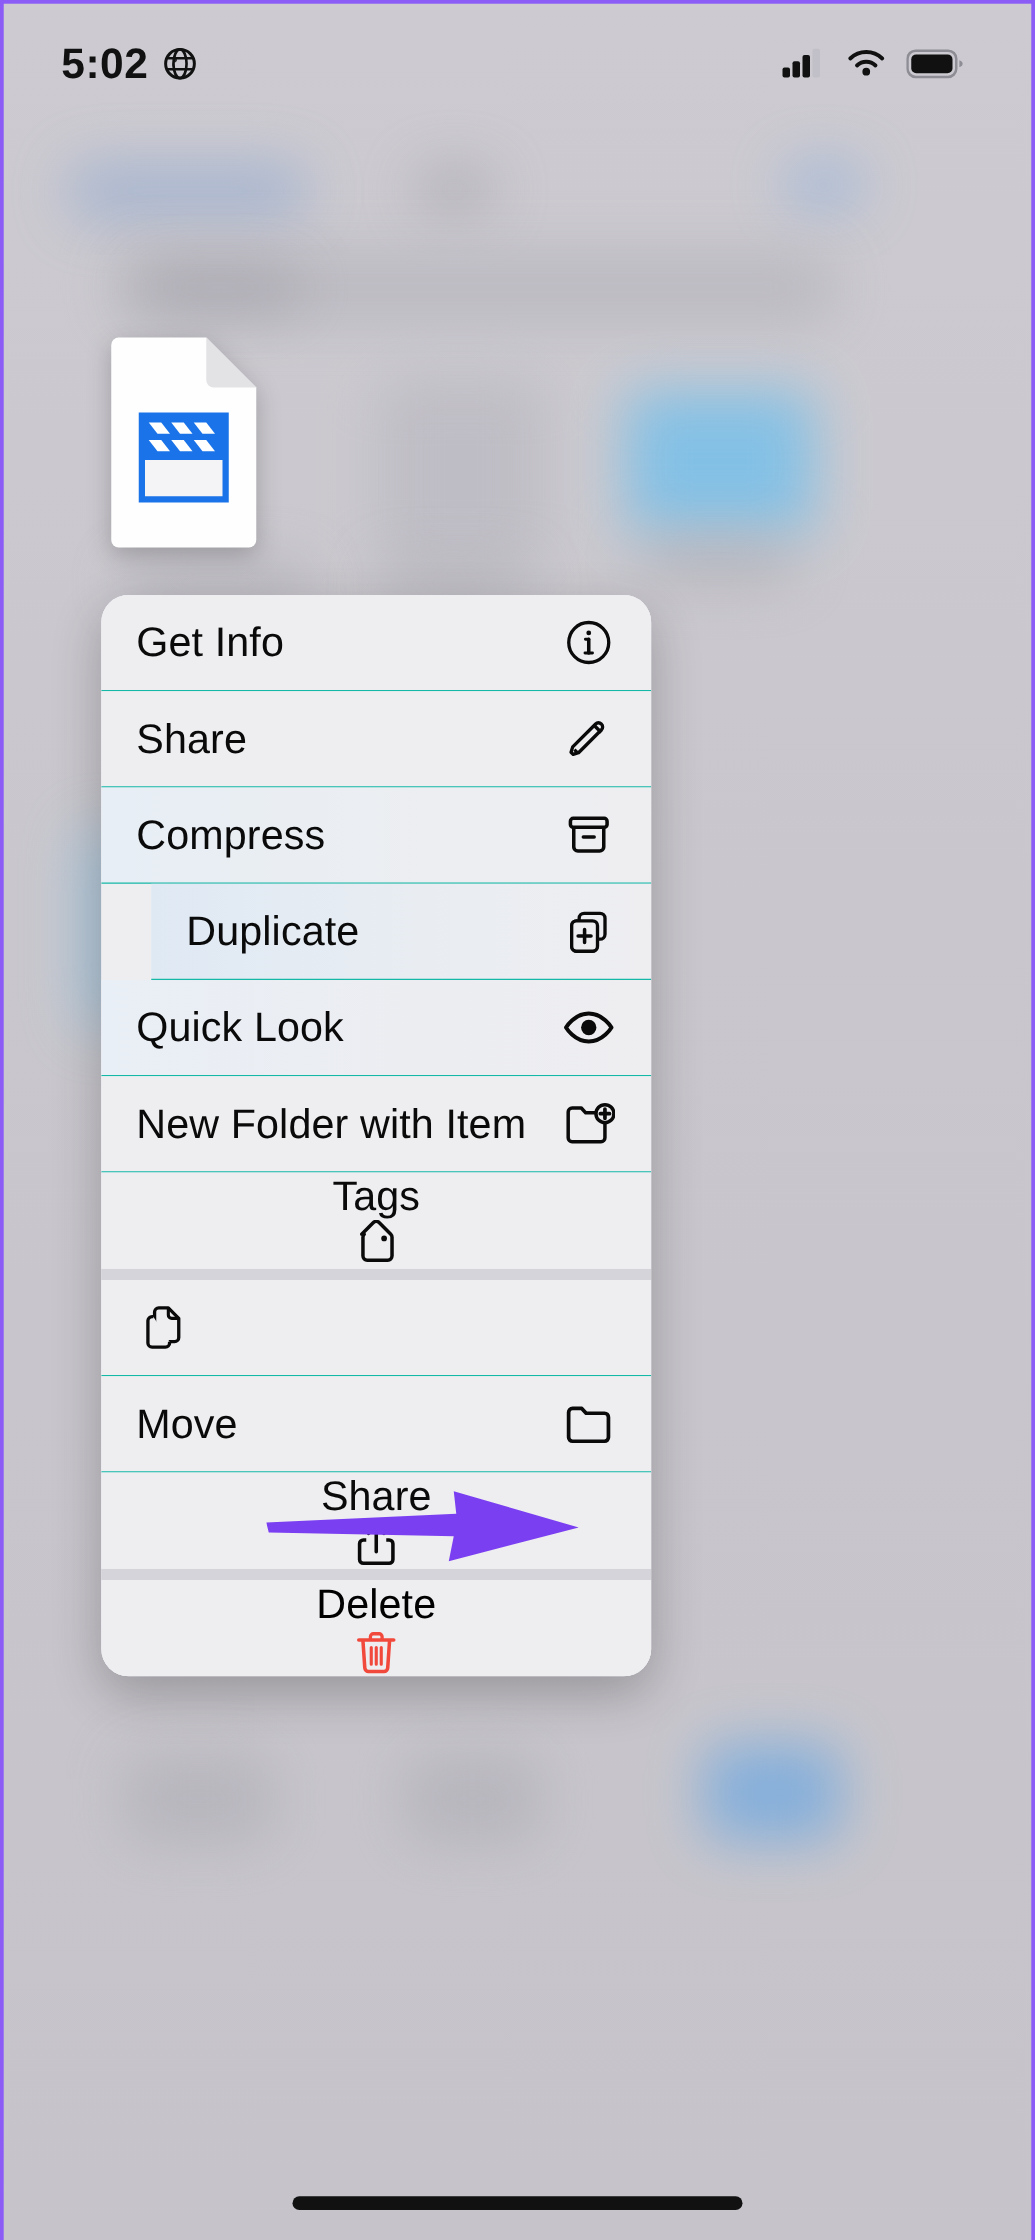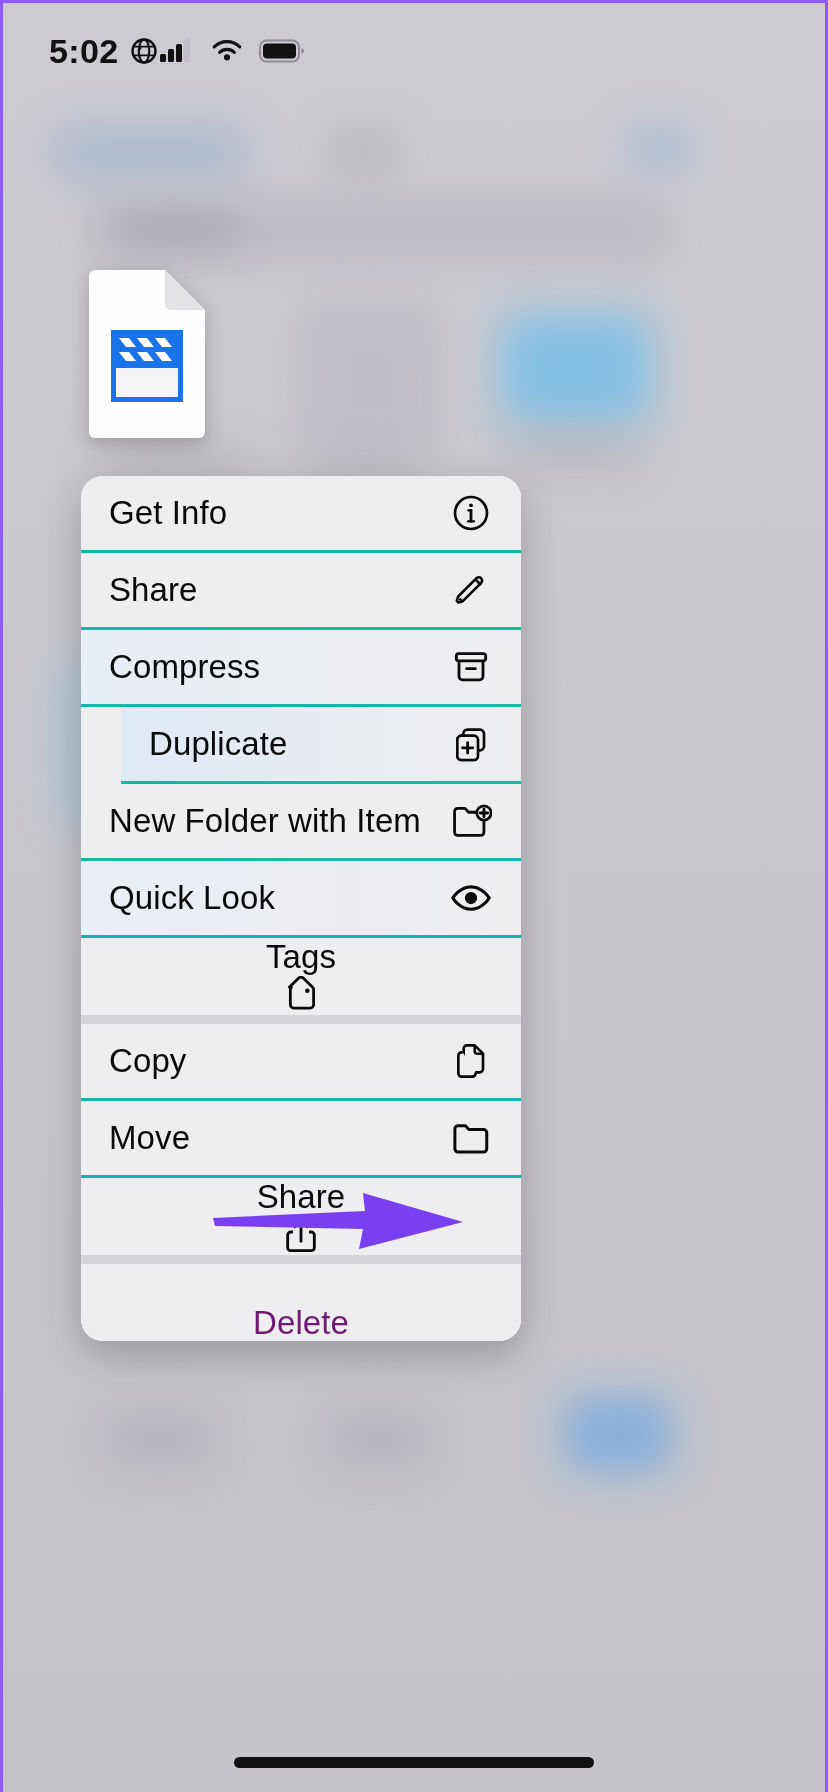--- a/index.html
+++ b/index.html
@@ -50,21 +50,21 @@
                    background:#b4b2ba; opacity:.8; }
   .bg-row-b      { left:320px; top:1400px; width:110px; height:72px;
                    background:#b4b2ba; opacity:.8; }
   .bg-row-c      { left:560px; top:1392px; width:110px; height:78px;
                    background:#6fa8e0; opacity:.75; }
 
   
   #status-bar {
     position:absolute; left:0; top:0; width:100%; height:96px;
     z-index:30;
-    display:flex; align-items:center; 
+    display:flex; align-items:center; justify-content:space-between;
     padding:0 54px 0 46px;
   }
   #status-time {
     display:flex; align-items:center; gap:10px;
     font-size:34px; font-weight:700; color:#111; letter-spacing:.4px;
   }
   #status-right { display:flex; align-items:center; gap:15px; }
 
   
   #file-thumb {
@@ -81,32 +81,32 @@
     background:#ededf0;
     box-shadow:0 14px 40px rgba(0,0,0,.24);
   }
   .menu-group { background:#eeeef1; }
   .menu-sep-gap { height:9px; background:#d5d4da; }
   .menu-item {
     position:relative;
     height:77px;
     display:flex; align-items:center;
     padding:0 28px 0 28px;
-    border-bottom:3px solid #14b8a6;
+    border-bottom:1px solid #14b8a6;
     background:#eeeef1;
   }
   .menu-item:last-child { border-bottom:none;flex-direction:column; }
   .menu-item.tint-a { background:linear-gradient(90deg,#e7eef5 0%,#eceef1 60%,#eeeef1 100%);padding-left:28px; }
   .menu-item.tint-b { background:linear-gradient(90deg,#dfe9f4 0%,#e9edf2 55%,#eeeef1 100%);margin-left:40px; }
   .menu-item.tint-c { background:linear-gradient(90deg,#e9eff6 0%,#ecedf1 60%,#eeeef1 100%); }
   .menu-label {
     font-size:33px; color:#0a0a0a; letter-spacing:.1px;
     flex:1; white-space:nowrap;
   }
-  .menu-item.destructive .menu-label { color:#701a75;margin-top:40px; }
+  .menu-item.destructive .menu-label { color:#000000; }
   .menu-icon { width:44px; display:flex; justify-content:center; align-items:center; }
 
   
   #annotation-arrow {
     position:absolute; left:210px; top:1188px;
     width:250px; height:60px; z-index:40;
   }
 
   
   #home-indicator {
@@ -225,58 +225,57 @@
       <span class="menu-icon">
         <svg width="40" height="40" viewBox="0 0 24 24">
           <rect x="7.4" y="3.4" width="12.4" height="12.4" rx="2.4" fill="none" stroke="#0a0a0a" stroke-width="1.6"></rect>
           <path d="M16 19.2a2.4 2.4 0 0 1-2.4 2.4H6.2a2.4 2.4 0 0 1-2.4-2.4V9.4A2.4 2.4 0 0 1 6.2 7" fill="none" stroke="#0a0a0a" stroke-width="1.6" stroke-linecap="round"></path>
           <rect x="3.8" y="7" width="12.4" height="14.6" rx="2.4" fill="#eeeef1" stroke="#0a0a0a" stroke-width="1.6"></rect>
           <path d="M10 11.2v6.2M6.9 14.3h6.2" stroke="#0a0a0a" stroke-width="1.7" stroke-linecap="round"></path>
         </svg>
       </span>
     </div>
 
+    <div class="menu-item tint-c">
+      <span class="menu-label">Quick Look</span>
+      <span class="menu-icon">
+        <svg width="42" height="42" viewBox="0 0 24 24">
+          <path d="M1.6 12S5.4 5.6 12 5.6 22.4 12 22.4 12 18.6 18.4 12 18.4 1.6 12 1.6 12z" fill="none" stroke="#0a0a0a" stroke-width="1.8" stroke-linejoin="round"></path>
+          <circle cx="12" cy="12" r="3.5" fill="#0a0a0a"></circle>
+        </svg>
+      </span>
+    </div>
+
     <div class="menu-item">
       <span class="menu-label">New Folder with Item</span>
       <span class="menu-icon">
         <svg width="42" height="42" viewBox="0 0 24 24">
           <path d="M2.6 18.4V6.6a1.8 1.8 0 0 1 1.8-1.8h4.2l2 2.2h7a1.8 1.8 0 0 1 1.8 1.8v9.6a1.8 1.8 0 0 1-1.8 1.8H4.4a1.8 1.8 0 0 1-1.8-1.8z" fill="none" stroke="#0a0a0a" stroke-width="1.6" stroke-linejoin="round"></path>
           <circle cx="19.4" cy="7.4" r="4.1" fill="#eeeef1" stroke="#0a0a0a" stroke-width="1.6"></circle>
           <path d="M19.4 5.3v4.2M17.3 7.4h4.2" stroke="#0a0a0a" stroke-width="1.7" stroke-linecap="round"></path>
         </svg>
       </span>
     </div>
 
-    <div class="menu-item tint-c">
-      <span class="menu-label">Quick Look</span>
-      <span class="menu-icon">
-        <svg width="42" height="42" viewBox="0 0 24 24">
-          <path d="M1.6 12S5.4 5.6 12 5.6 22.4 12 22.4 12 18.6 18.4 12 18.4 1.6 12 1.6 12z" fill="none" stroke="#0a0a0a" stroke-width="1.8" stroke-linejoin="round"></path>
-          <circle cx="12" cy="12" r="3.5" fill="#0a0a0a"></circle>
-        </svg>
-      </span>
-    </div>
-
     <div class="menu-item">
       <span class="menu-label">Tags</span>
       <span class="menu-icon">
         <svg width="42" height="42" viewBox="0 0 24 24">
           <path d="M11.2 3.4h7.4a2 2 0 0 1 2 2v7.4a2 2 0 0 1-.6 1.4l-6 6a2 2 0 0 1-2.8 0l-6.6-6.6a2 2 0 0 1 0-2.8l6-6a2 2 0 0 1 1.4-.6z" transform="rotate(-45 12 12)" fill="none" stroke="#0a0a0a" stroke-width="1.6" stroke-linejoin="round"></path>
           <circle cx="15.6" cy="8.4" r="1.3" fill="#0a0a0a"></circle>
         </svg>
       </span>
     </div>
   </div>
 
   <div class="menu-sep-gap"></div>
 
   <div class="menu-group">
 
     <div class="menu-item">
-      <span class="menu-label">Copy</span>
       <span class="menu-icon">
         <svg width="40" height="40" viewBox="0 0 24 24">
           <path d="M9.6 2.6h4.6l5 5v9.2a2 2 0 0 1-2 2h-7.6a2 2 0 0 1-2-2V4.6a2 2 0 0 1 2-2z" fill="none" stroke="#0a0a0a" stroke-width="1.6" stroke-linejoin="round"></path>
           <path d="M14.2 2.6v3.4a1.6 1.6 0 0 0 1.6 1.6h3.4" fill="none" stroke="#0a0a0a" stroke-width="1.5"></path>
           <path d="M14.8 18.8v.6a2 2 0 0 1-2 2H6.4a2 2 0 0 1-2-2V8.8a2 2 0 0 1 2-2h.6" fill="#eeeef1" stroke="#0a0a0a" stroke-width="1.6" stroke-linejoin="round"></path>
         </svg>
       </span>
     </div>
 
     <div class="menu-item">

